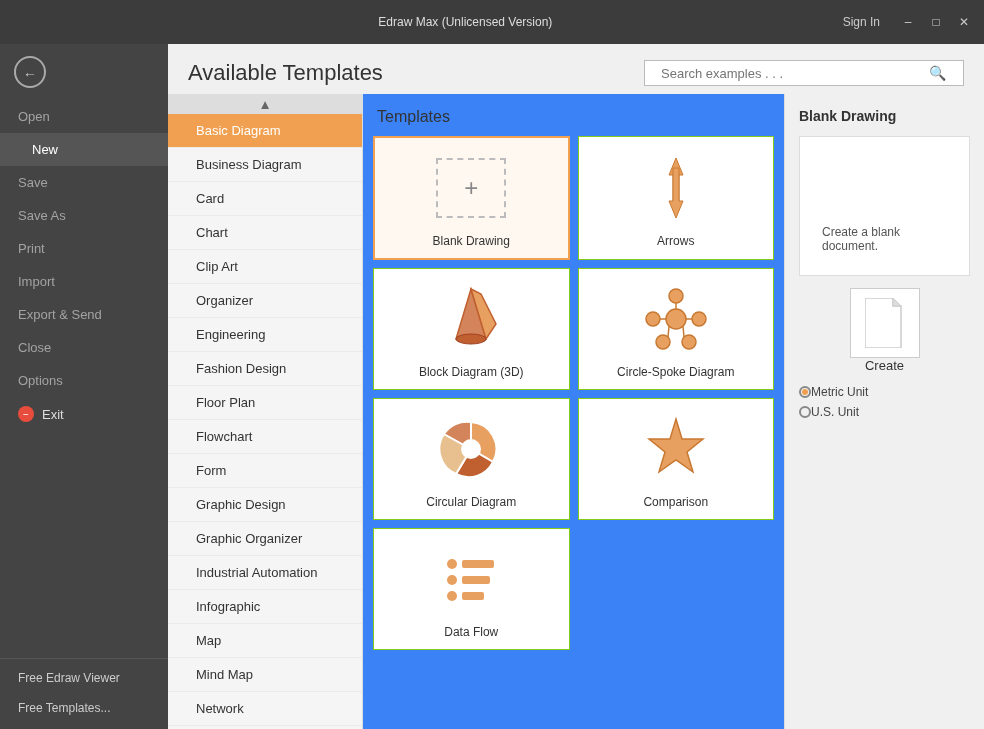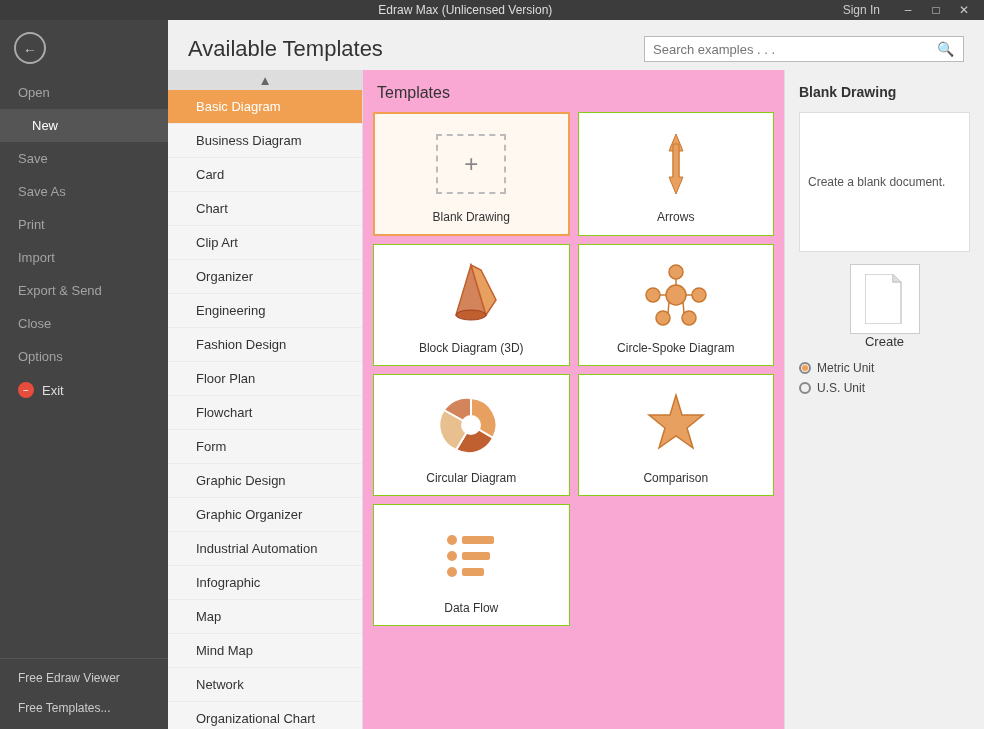--- a/index.html
+++ b/index.html
@@ -1,21 +1,21 @@
 <!DOCTYPE html>
 <html><head>
   <meta charset="utf-8">
   <style>
     * { margin: 0; padding: 0; box-sizing: border-box; }
     body { font-family: 'Segoe UI', Arial, sans-serif; font-size: 13px; background: #c8c8c8; width: 984px; height: 729px; overflow: hidden; display: flex; flex-direction: column; }
 
     .title-bar {
       background: #3c3c3c;
       color: #ddd;
-      height: 20px;
+      height: 44px;
       display: flex;
       align-items: center;
       padding: 0 8px;
       flex-shrink: 0;
     }
     .title-bar-title { flex: 1; text-align: center; font-size: 12px; }
     .title-bar-controls { display: flex; gap: 4px; }
     .title-bar-btn {
       width: 24px; height: 20px;
       background: transparent;
@@ -109,21 +109,21 @@
       display: flex;
       align-items: center;
       justify-content: space-between;
     }
     .main-title { font-size: 22px; font-weight: 300; color: #333; }
     .search-box {
       display: flex;
       align-items: center;
       border: 1px solid #bbb;
       background: white;
-      padding: 4px 8px;
+      padding: 4px 16px;
       width: 320px;
     }
     .search-input {
       border: none;
       outline: none;
       flex: 1;
       font-size: 13px;
       color: #999;
     }
     .search-icon { color: #666; font-size: 14px; }
@@ -166,21 +166,21 @@
       align-items: center;
       justify-content: center;
       color: #666;
     }
 
     
     .templates-panel {
       flex: 1;
       overflow-y: auto;
       padding: 10px;
-      background: #f9a8d4;
+      background: #3b82f6;
       position: relative;
     }
     .templates-header {
       font-size: 16px;
       font-weight: 500;
       color: #333;
       padding: 4px 4px 10px 4px;
     }
     .templates-grid {
       display: grid;
@@ -233,23 +233,23 @@
       padding: 14px;
       display: flex;
       flex-direction: column;
       gap: 12px;
       flex-shrink: 0;
     }
     .preview-box {
       background: white;
       border: 1px solid #ddd;
       min-height: 140px;
-      padding: 8px;
-      display: flex;
-      align-items: center;
+      padding: 22px;
+      display: flex;
+      align-items: flex-end;
     }
 
     .create-btn-area {
       display: flex;
       flex-direction: column;
       align-items: center;
       gap: 0;
     }
     .create-icon-box {
       width: 70px; height: 70px;
@@ -262,21 +262,21 @@
     }
     .create-btn {
       font-size: 13px;
       color: #333;
       background: none;
       border: none;
       cursor: pointer;
     }
 
     .unit-selector { display: flex; flex-direction: column; gap: 6px; }
-    .unit-option { display: flex; align-items: center; gap: 6px; font-size: 12px; color: #444; cursor: pointer; }
+    .unit-option { display: flex; align-items: center; font-size: 12px; color: #444; cursor: pointer; }
     .radio-outer {
       width: 12px; height: 12px;
       border-radius: 50%;
       border: 2px solid #888;
       display: flex; align-items: center; justify-content: center;
     }
     .radio-inner {
       width: 6px; height: 6px;
       border-radius: 50%;
       background: #f0a050;

